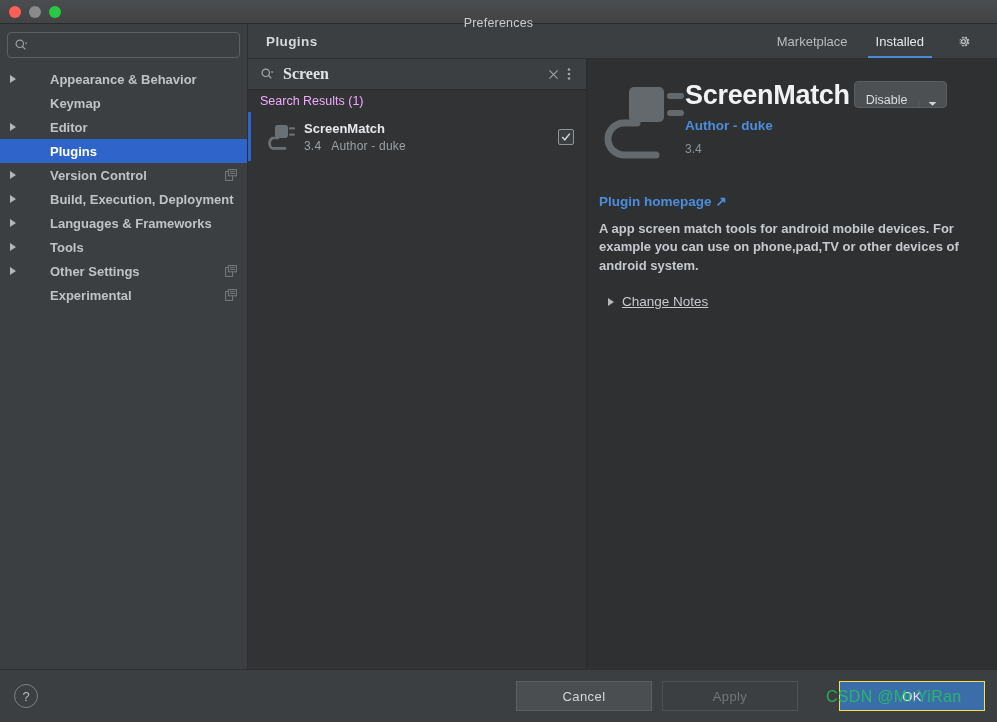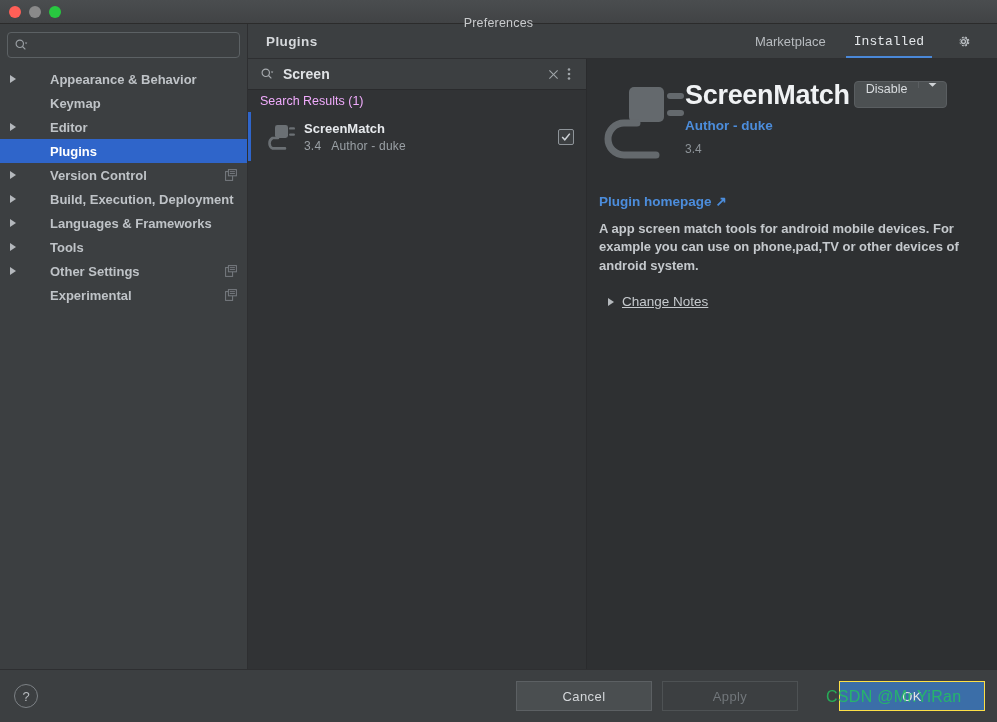--- a/index.html
+++ b/index.html
@@ -168,21 +168,21 @@
   }
   .tab {
     display: flex;
     align-items: center;
     padding: 0 14px;
     font-size: 13px;
     color: #b7bbbf;
     position: relative;
     cursor: default;
   }
-  .tab.active { color: #e4e7ea; font-family: Liberation Mono, monospace; }
+  .tab.active { color: #e4e7ea; }
   .tab.active::after {
     content: "";
     position: absolute;
     left: 6px; right: 6px; bottom: 0;
     height: 2px;
     background: #4a88d8;
   }
   .gear-btn {
     display: flex;
     align-items: center;
@@ -206,25 +206,26 @@
   .search-row {
     height: 30px;
     min-height: 30px;
     display: flex;
     align-items: center;
     padding: 0 10px 0 12px;
     background: #3c3f41;
     border-bottom: 1px solid #2a2b2d;
   }
   .search-text {
-    font-size: 14px;
+    font-size: 16px;
     color: #dfe2e5;
     font-weight: bold;
     margin-left: 9px;
     flex: 1;
+    font-family: Liberation Serif, serif;
   }
   .x-btn, .kebab-btn {
     display: flex;
     align-items: center;
     justify-content: center;
     width: 18px; height: 18px;
     cursor: default;
   }
   .kebab-btn { width: 14px; }
   .results-head {
@@ -312,21 +313,21 @@
     color: #f0f2f4;
     white-space: nowrap;
     overflow: hidden;
     max-width: 178px;
     letter-spacing: -.3px;
     line-height: 1.05;
   }
   .disable-group {
     margin-left: 4px;
     display: flex;
-    align-items: flex-start;
+    align-items: flex-end;
     height: 25px;
     border: 1px solid #5a5e61;
     border-radius: 4px;
     background: #4c5052;
     overflow: hidden;
     flex-shrink: 0;
   }
   .disable-btn {
     padding: 0 11px;
     display: flex;

